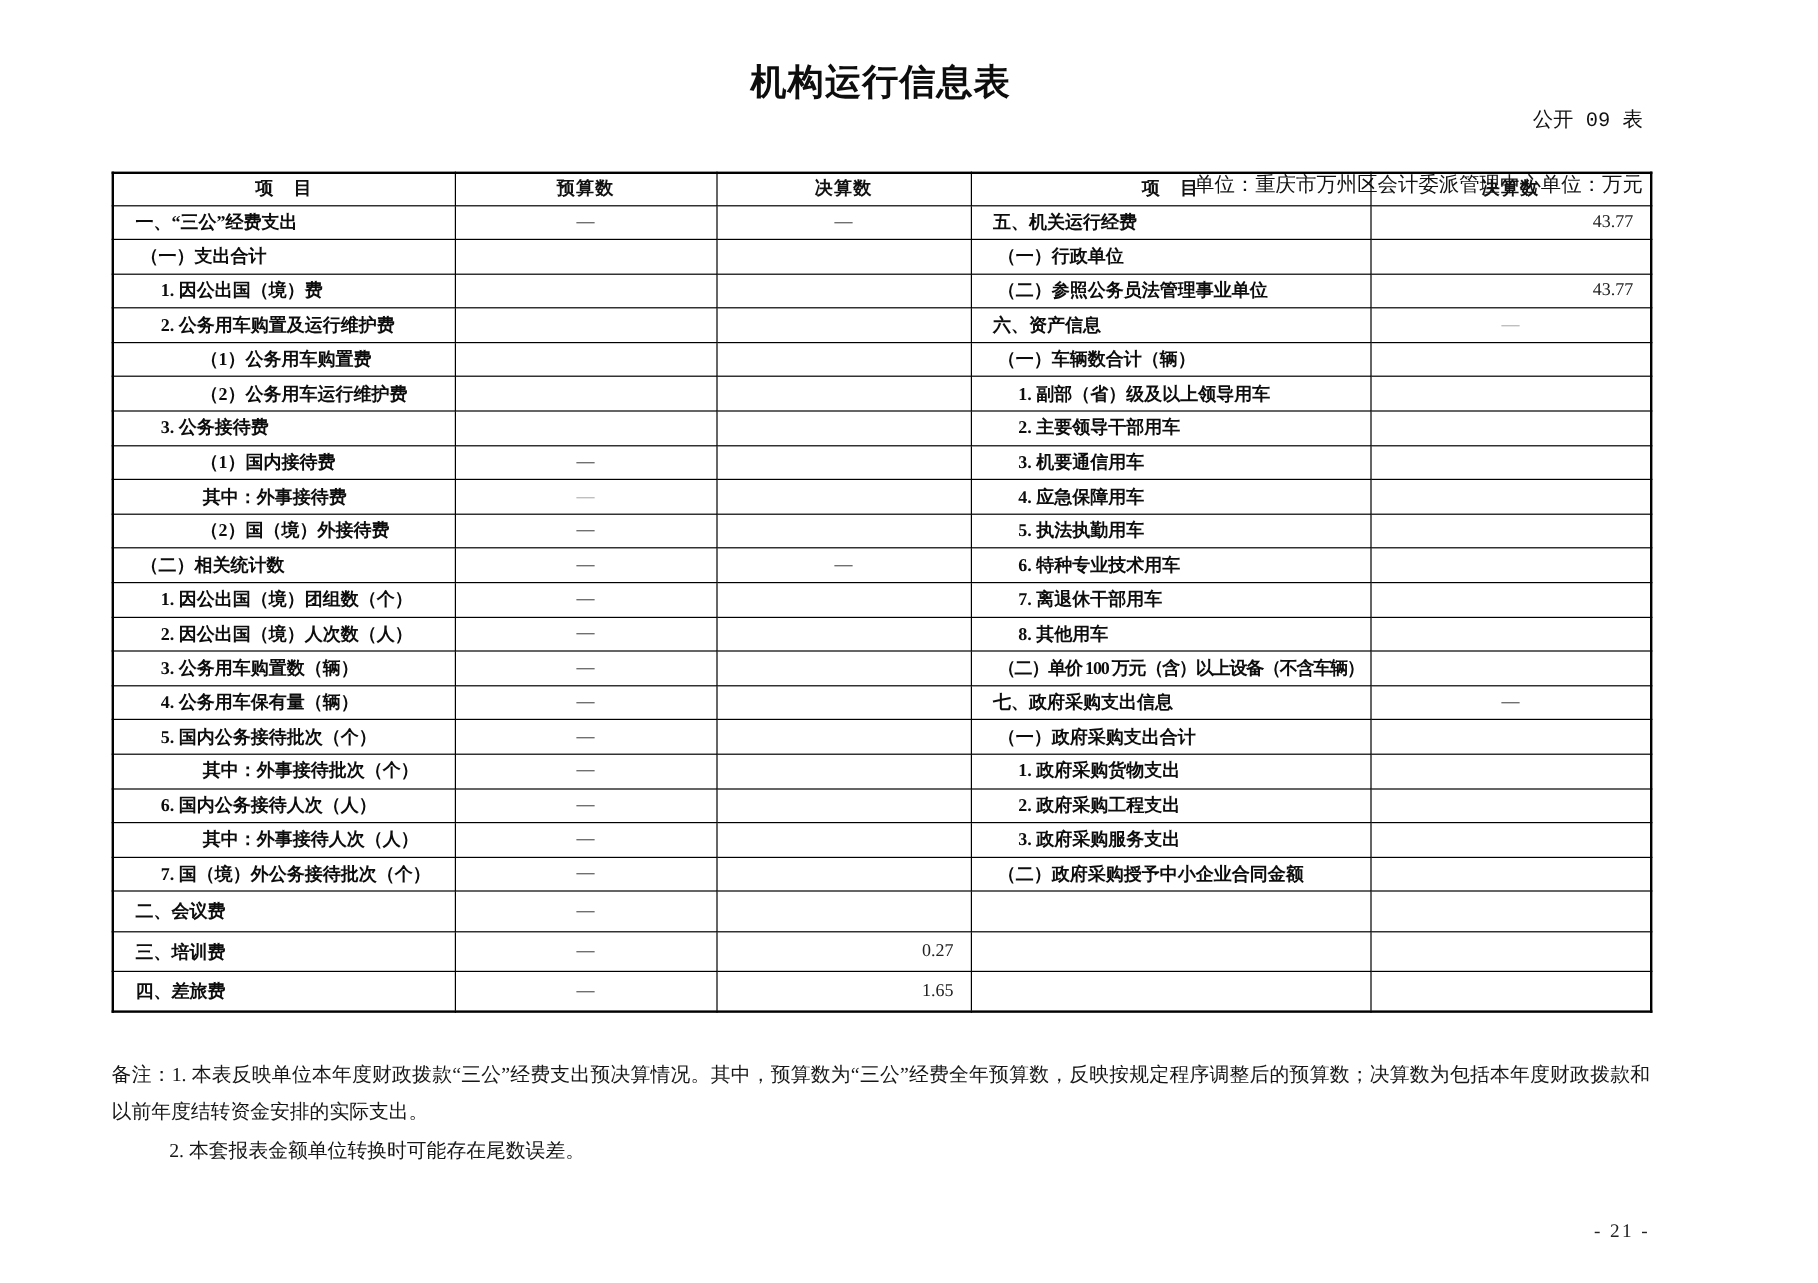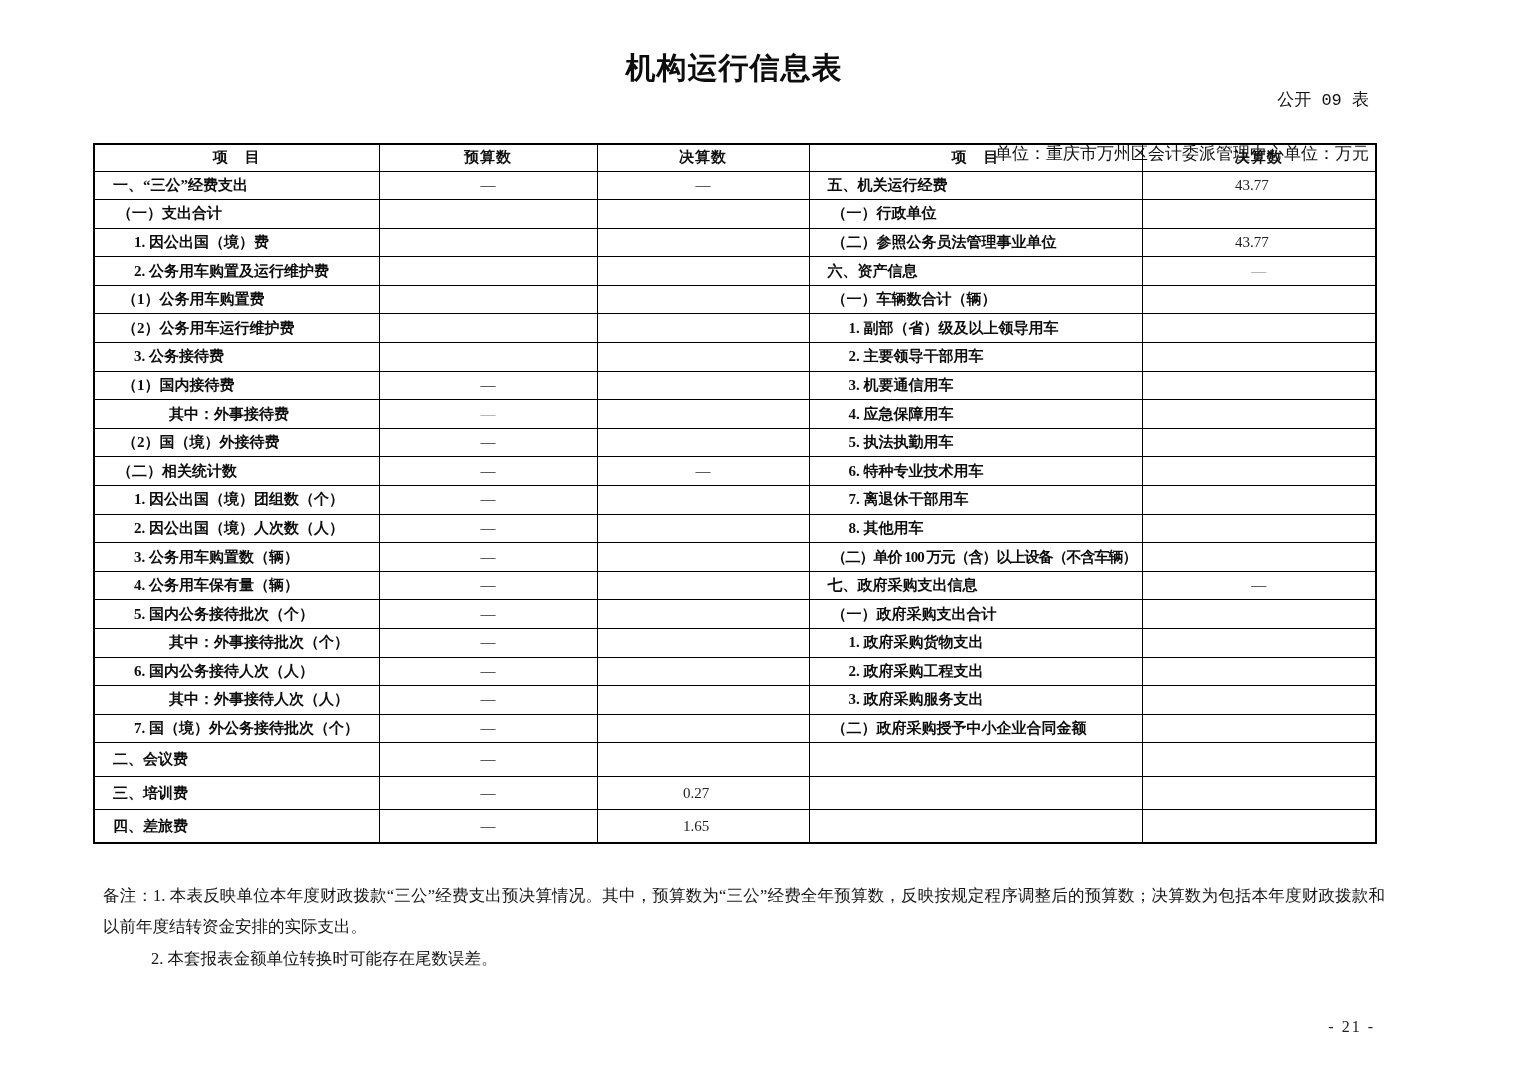--- a/index.html
+++ b/index.html
@@ -47,35 +47,34 @@
   tr.tall td { height: 33.5px; }
 
   td.item-cell {
     font-weight: bold; white-space: nowrap; text-align: left;
     color: #0d0d0d;
   }
   td.item-cell.tight { letter-spacing: -1px; }
   .ind0 { padding-left: 18px; }
   .ind1 { padding-left: 22px; }
   .ind2 { padding-left: 39px; margin-top: 20px; }
-  .ind3 { padding-left: 27px; margin-top: 48px; }
+  .ind3 { padding-left: 72px; margin-top: 48px; }
   .ind4 { padding-left: 74px; margin-top: 28px; }
 
   td.value-cell {
     font-size: 16px; text-align: center; font-weight: normal;
     color: #222;
   }
-  td.value-cell.num { padding-right: 14px; margin-top: 20px; }
+  td.value-cell.num { text-align: right; padding-right: 14px; margin-top: 20px; }
   td.value-cell.light { color: #a0a0a0; }
 
   .notes {
     position: absolute; left: 0; top: 880px; width: 1282px;
     font-size: 16.5px; line-height: 31px; color: #161616;
     text-align: justify;
-    margin-left: 10px;
   }
   .note-2 { padding-left: 48px; margin-top: 1px; }
 
   .page-number {
     position: absolute; left: 0; top: 1018px; width: 100%;
     text-align: right; font-size: 16px; color: #222;
     letter-spacing: 2px;
   }
 </style>
 </head>

